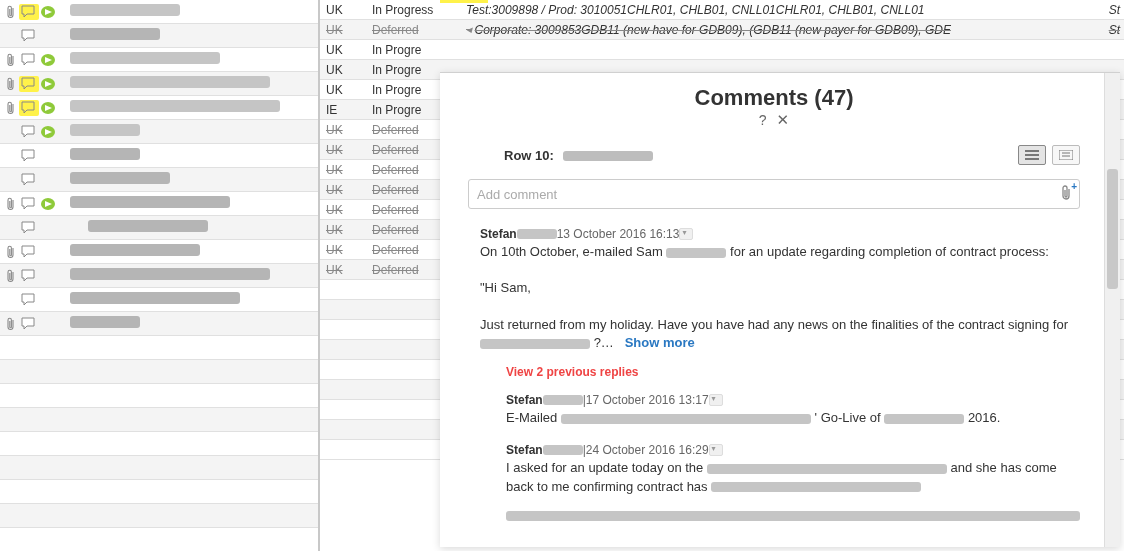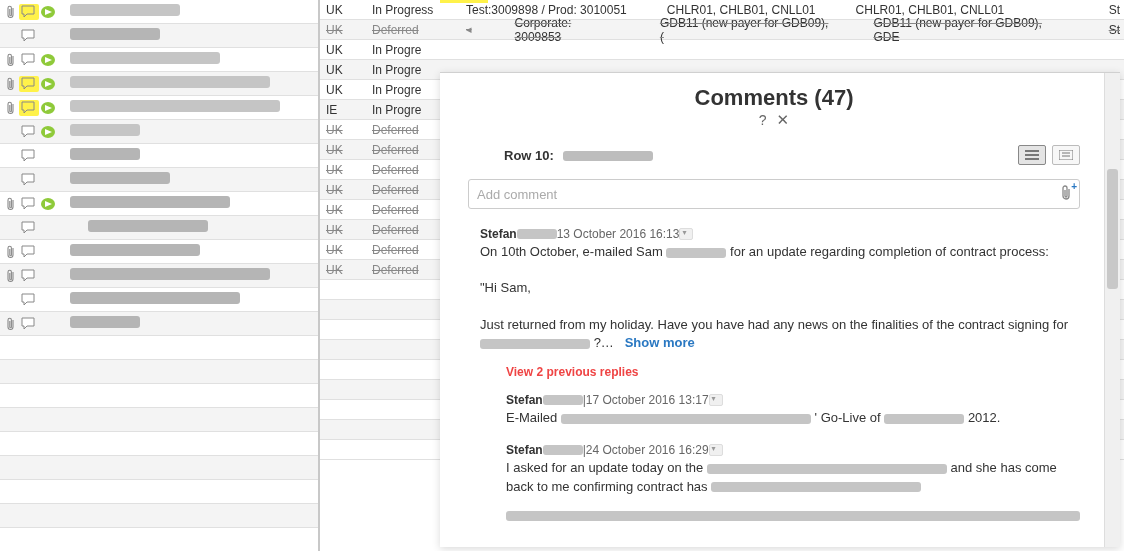--- a/index.html
+++ b/index.html
@@ -19,21 +19,21 @@
   .redacted { display:inline-block; height:12px; background:#c5c5c5; border-radius:3px; filter: blur(0.3px);}
   .strk { text-decoration: line-through; color:#888; }
   .hl { background: #fff24a; padding:1px 2px; border-radius:2px; }
   
   
   .right-grid { flex:1; position: relative; }
   .r-row { display:flex; height:20px; border-bottom:1px solid #e0e0e0; }
   .r-row.alt { background:#f4f4f4; }
   .c-country { width:52px; padding-left:6px; display:flex; align-items:center; }
   .c-status  { width:90px; display:flex; align-items:center; }
-  .c-main    { flex:1; display:flex; align-items:center; padding-left:4px; gap:40px;}
+  .c-main    { flex:1; display:flex; align-items:center; padding-left:4px; font-style:italic;}
   .link-arrow { color:#888; margin-right:3px; font-size:11px; }
   .main-txt  { color:#333; }
   
   .grid-body { }
   
   
   .panel-mask { position:absolute; left:440px; top:72px; right:4px; bottom:4px; background:#fff; border-top:1px solid #d0d0d0; box-shadow:0 2px 8px rgba(0,0,0,0.15); display:flex; }
   .panel-inner { flex:1; display:flex; flex-direction:column; padding:12px 24px 8px 28px; overflow:hidden;}
   .panel-scroll { width:16px; background:#f0f0f0; border-left:1px solid #ddd; position:relative;}
   .panel-scroll-thumb { position:absolute; top:96px; left:2px; right:2px; height:120px; background:#c8c8c8; border-radius:3px;}
@@ -395,21 +395,21 @@
             <span class="main-txt">CHLR01, CHLB01, CNLL01</span>
             <span class="main-txt" style="margin-left:auto;padding-right:4px;">St</span>
           </div>
         </div>
         <div class="r-row alt">
           <div class="c-country strk">UK</div>
           <div class="c-status strk">Deferred</div>
           <div class="c-main strk">
             <span class="link-arrow">◂</span>
             <span class="main-txt">Corporate: 3009853</span>
-            <span class="main-txt">GDB11 (new payer for GDB09), (</span>
+            <span class="main-txt">GDB11 (new have for GDB09), (</span>
             <span class="main-txt">GDB11 (new payer for GDB09), GDE</span>
             <span class="main-txt" style="margin-left:auto;padding-right:4px;">St</span>
           </div>
         </div>
         <div class="r-row">
           <div class="c-country">UK</div>
           <div class="c-status">In Progre</div>
         </div>
         <div class="r-row alt">
           <div class="c-country">UK</div>
@@ -569,21 +569,21 @@
             <span class="r-line" style="width:40px;"></span>
             <span>|</span>
             <span>17 October 2016 13:17</span>
             <span class="c-menu"></span>
           </div>
           <div class="c-body">
             <span>E-Mailed</span>
             <span class="r-line" style="width:250px;"></span>
             <span>' Go-Live of</span>
             <span class="r-line" style="width:80px;"></span>
-            <span>2012.</span>
+            <span>2016.</span>
           </div>
         </div>
 
         <div>
           <div class="c-head">
             <span class="c-author">Stefan</span>
             <span class="r-line" style="width:40px;"></span>
             <span>|</span>
             <span>24 October 2016 16:29</span>
             <span class="c-menu"></span>

